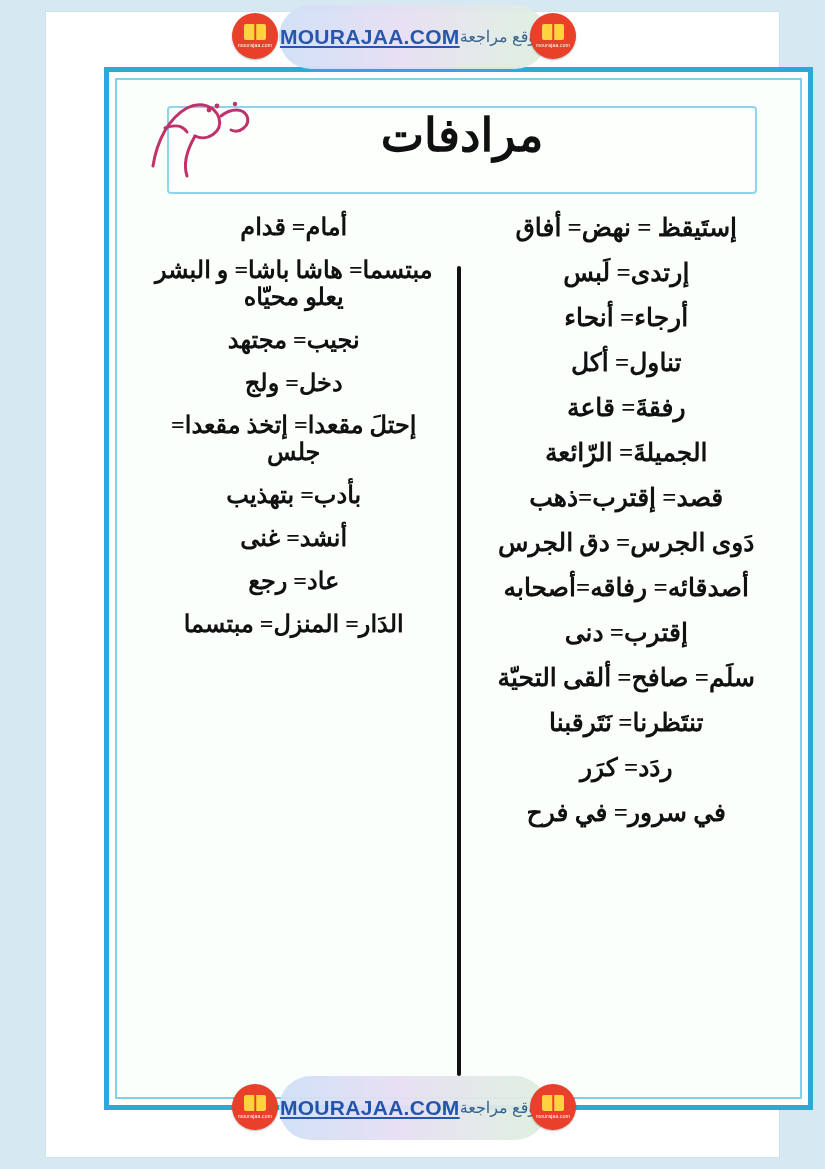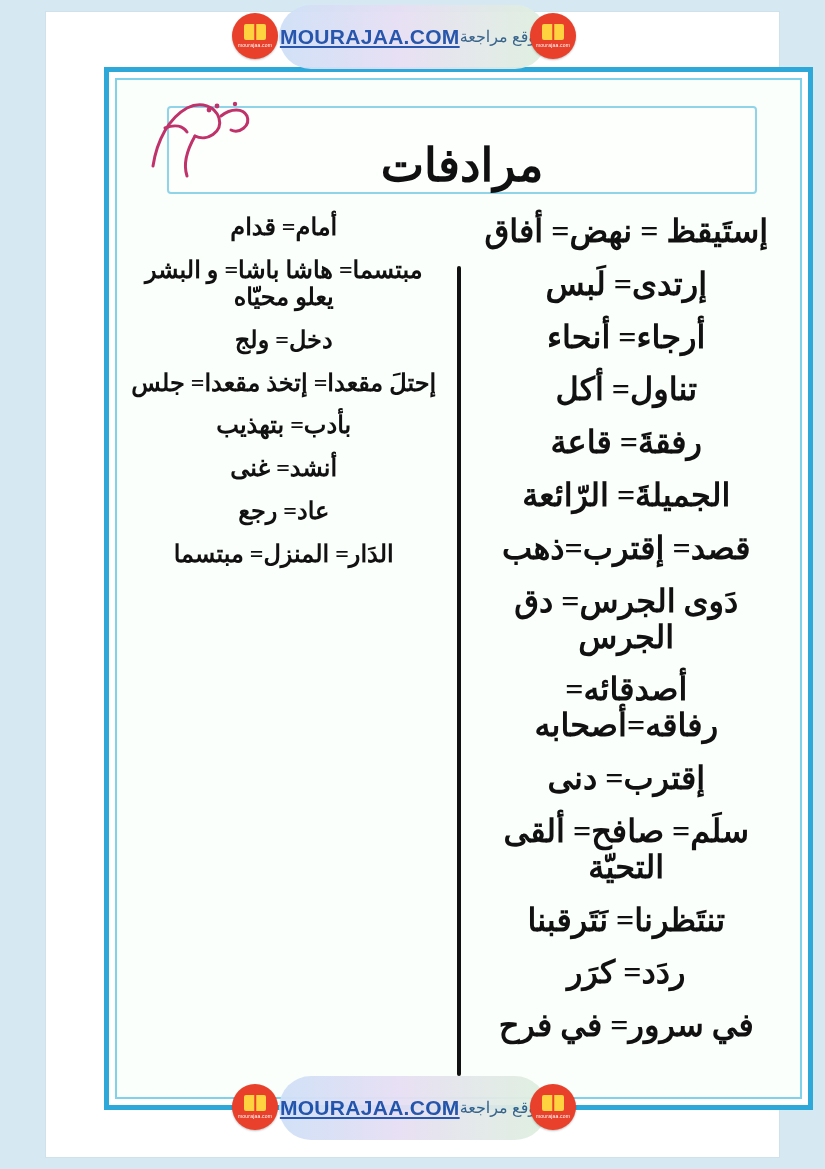--- a/index.html
+++ b/index.html
@@ -137,21 +137,21 @@
   .title-box {
     position: absolute;
     left: 50px;
     top: 26px;
     width: 590px;
     height: 88px;
     border: 2px solid #8fd4e8;
     border-radius: 4px;
     background: #fdfffd;
     display: flex;
-    align-items: flex-end;
+    align-items: flex-start;
     justify-content: center;
     box-sizing: border-box;
   }
   .title-text {
     font-size: 46px;
     font-weight: bold;
     color: #101010;
     letter-spacing: 0;
   }
   .scribble {
@@ -173,33 +173,33 @@
     display: flex;
     direction: rtl;
   }
   .col {
     flex: 1 1 50%;
     padding: 6px 16px 0 16px;
     box-sizing: border-box;
     text-align: center;
   }
   .col.right-col { padding-right: 22px; }
-  .col.left-col { padding-left: 8px; }
+  .col.left-col { padding-left: 28px; }
   .divider {
     position: absolute;
     left: 50%;
     top: 58px;
     transform: translateX(-50%);
     width: 4px;
     height: 810px;
     background: #111111;
     border-radius: 2px;
   }
   .entry {
-    font-size: 32px;
+    font-size: 25px;
     font-weight: bold;
     color: #111111;
     line-height: 1.12;
     margin: 0 0 17px 0;
     white-space: normal;
     direction: rtl;
   }
   .col.left-col .entry { font-size: 24px; margin-bottom: 16px; }
 </style>
 </head>
@@ -243,20 +243,21 @@
           <p class="entry">إقترب= دنى</p>
           <p class="entry">سلَم= صافح= ألقى التحيّة</p>
           <p class="entry">تنتَظرنا= نَتَرقبنا</p>
           <p class="entry">ردَد= كرَر</p>
           <p class="entry">في سرور= في فرح</p>
         </div>
 
         <div class="col left-col">
           <p class="entry">أمام= قدام</p>
           <p class="entry">مبتسما= هاشا باشا= و البشر يعلو محيّاه</p>
+          <p class="entry">نجيب= مجتهد</p>
           <p class="entry">دخل= ولج</p>
           <p class="entry">إحتلَ مقعدا= إتخذ مقعدا= جلس</p>
           <p class="entry">بأدب= بتهذيب</p>
           <p class="entry">أنشد= غنى</p>
           <p class="entry">عاد= رجع</p>
           <p class="entry">الدَار= المنزل= مبتسما</p>
         </div>
 
         <div class="divider"></div>
       </div>

